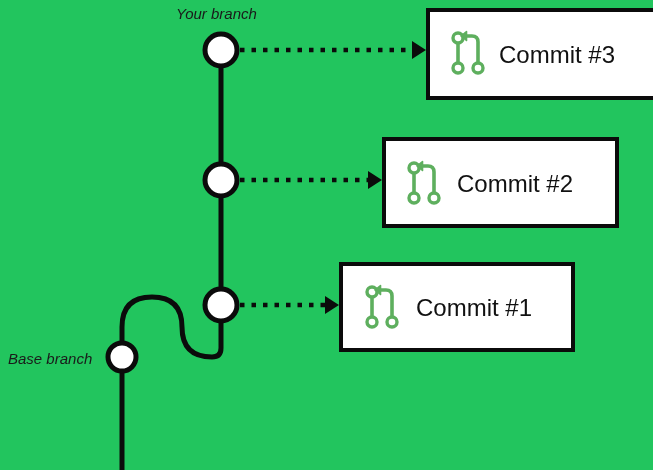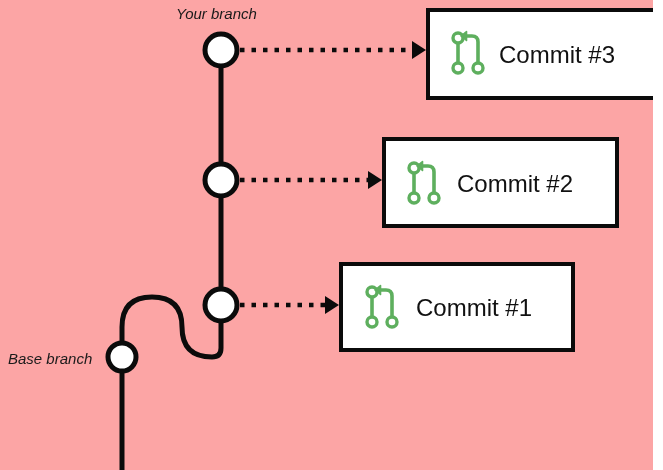--- a/index.html
+++ b/index.html
@@ -8,21 +8,21 @@
     padding: 0;
     background: #ffffff;
   }
   body {
     font-family: "Liberation Sans", sans-serif;
   }
   #canvas {
     position: relative;
     width: 653px;
     height: 470px;
-    background: #fca5a5;
+    background: #22c55e;
     overflow: hidden;
   }
   #diagram-svg {
     position: absolute;
     left: 0;
     top: 0;
     width: 663px;
     height: 470px;
   }
   .branch-label {

